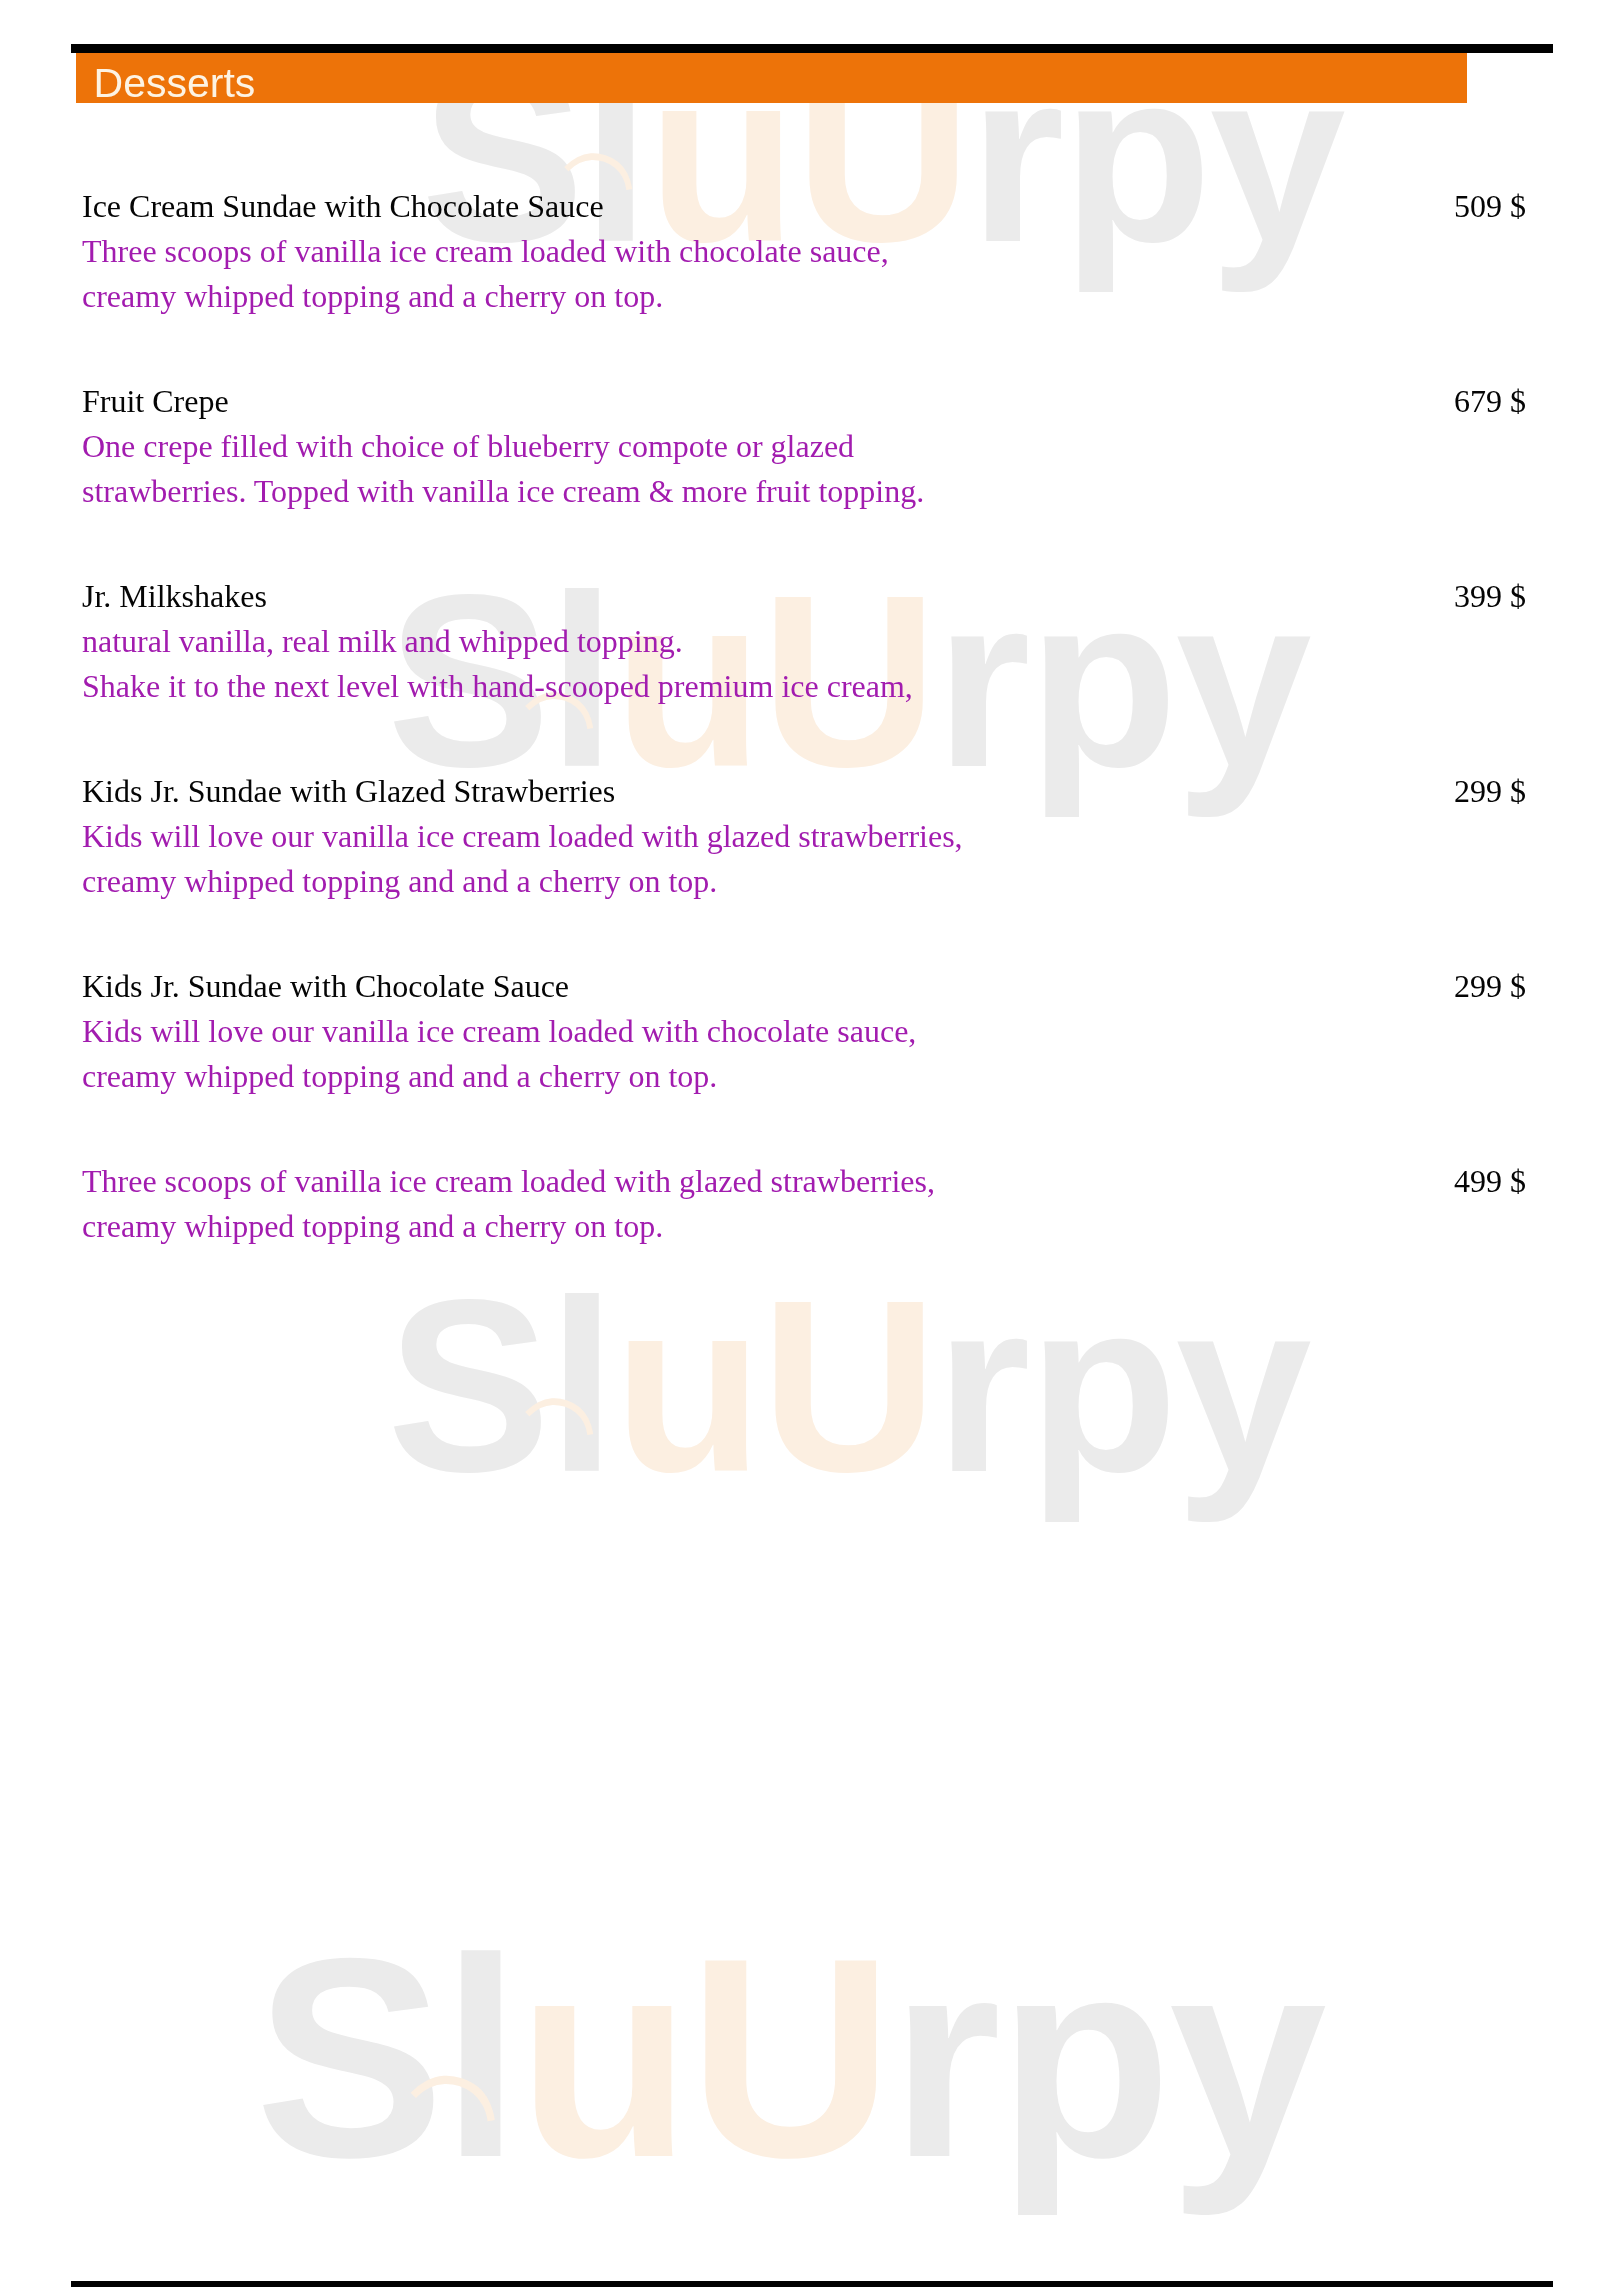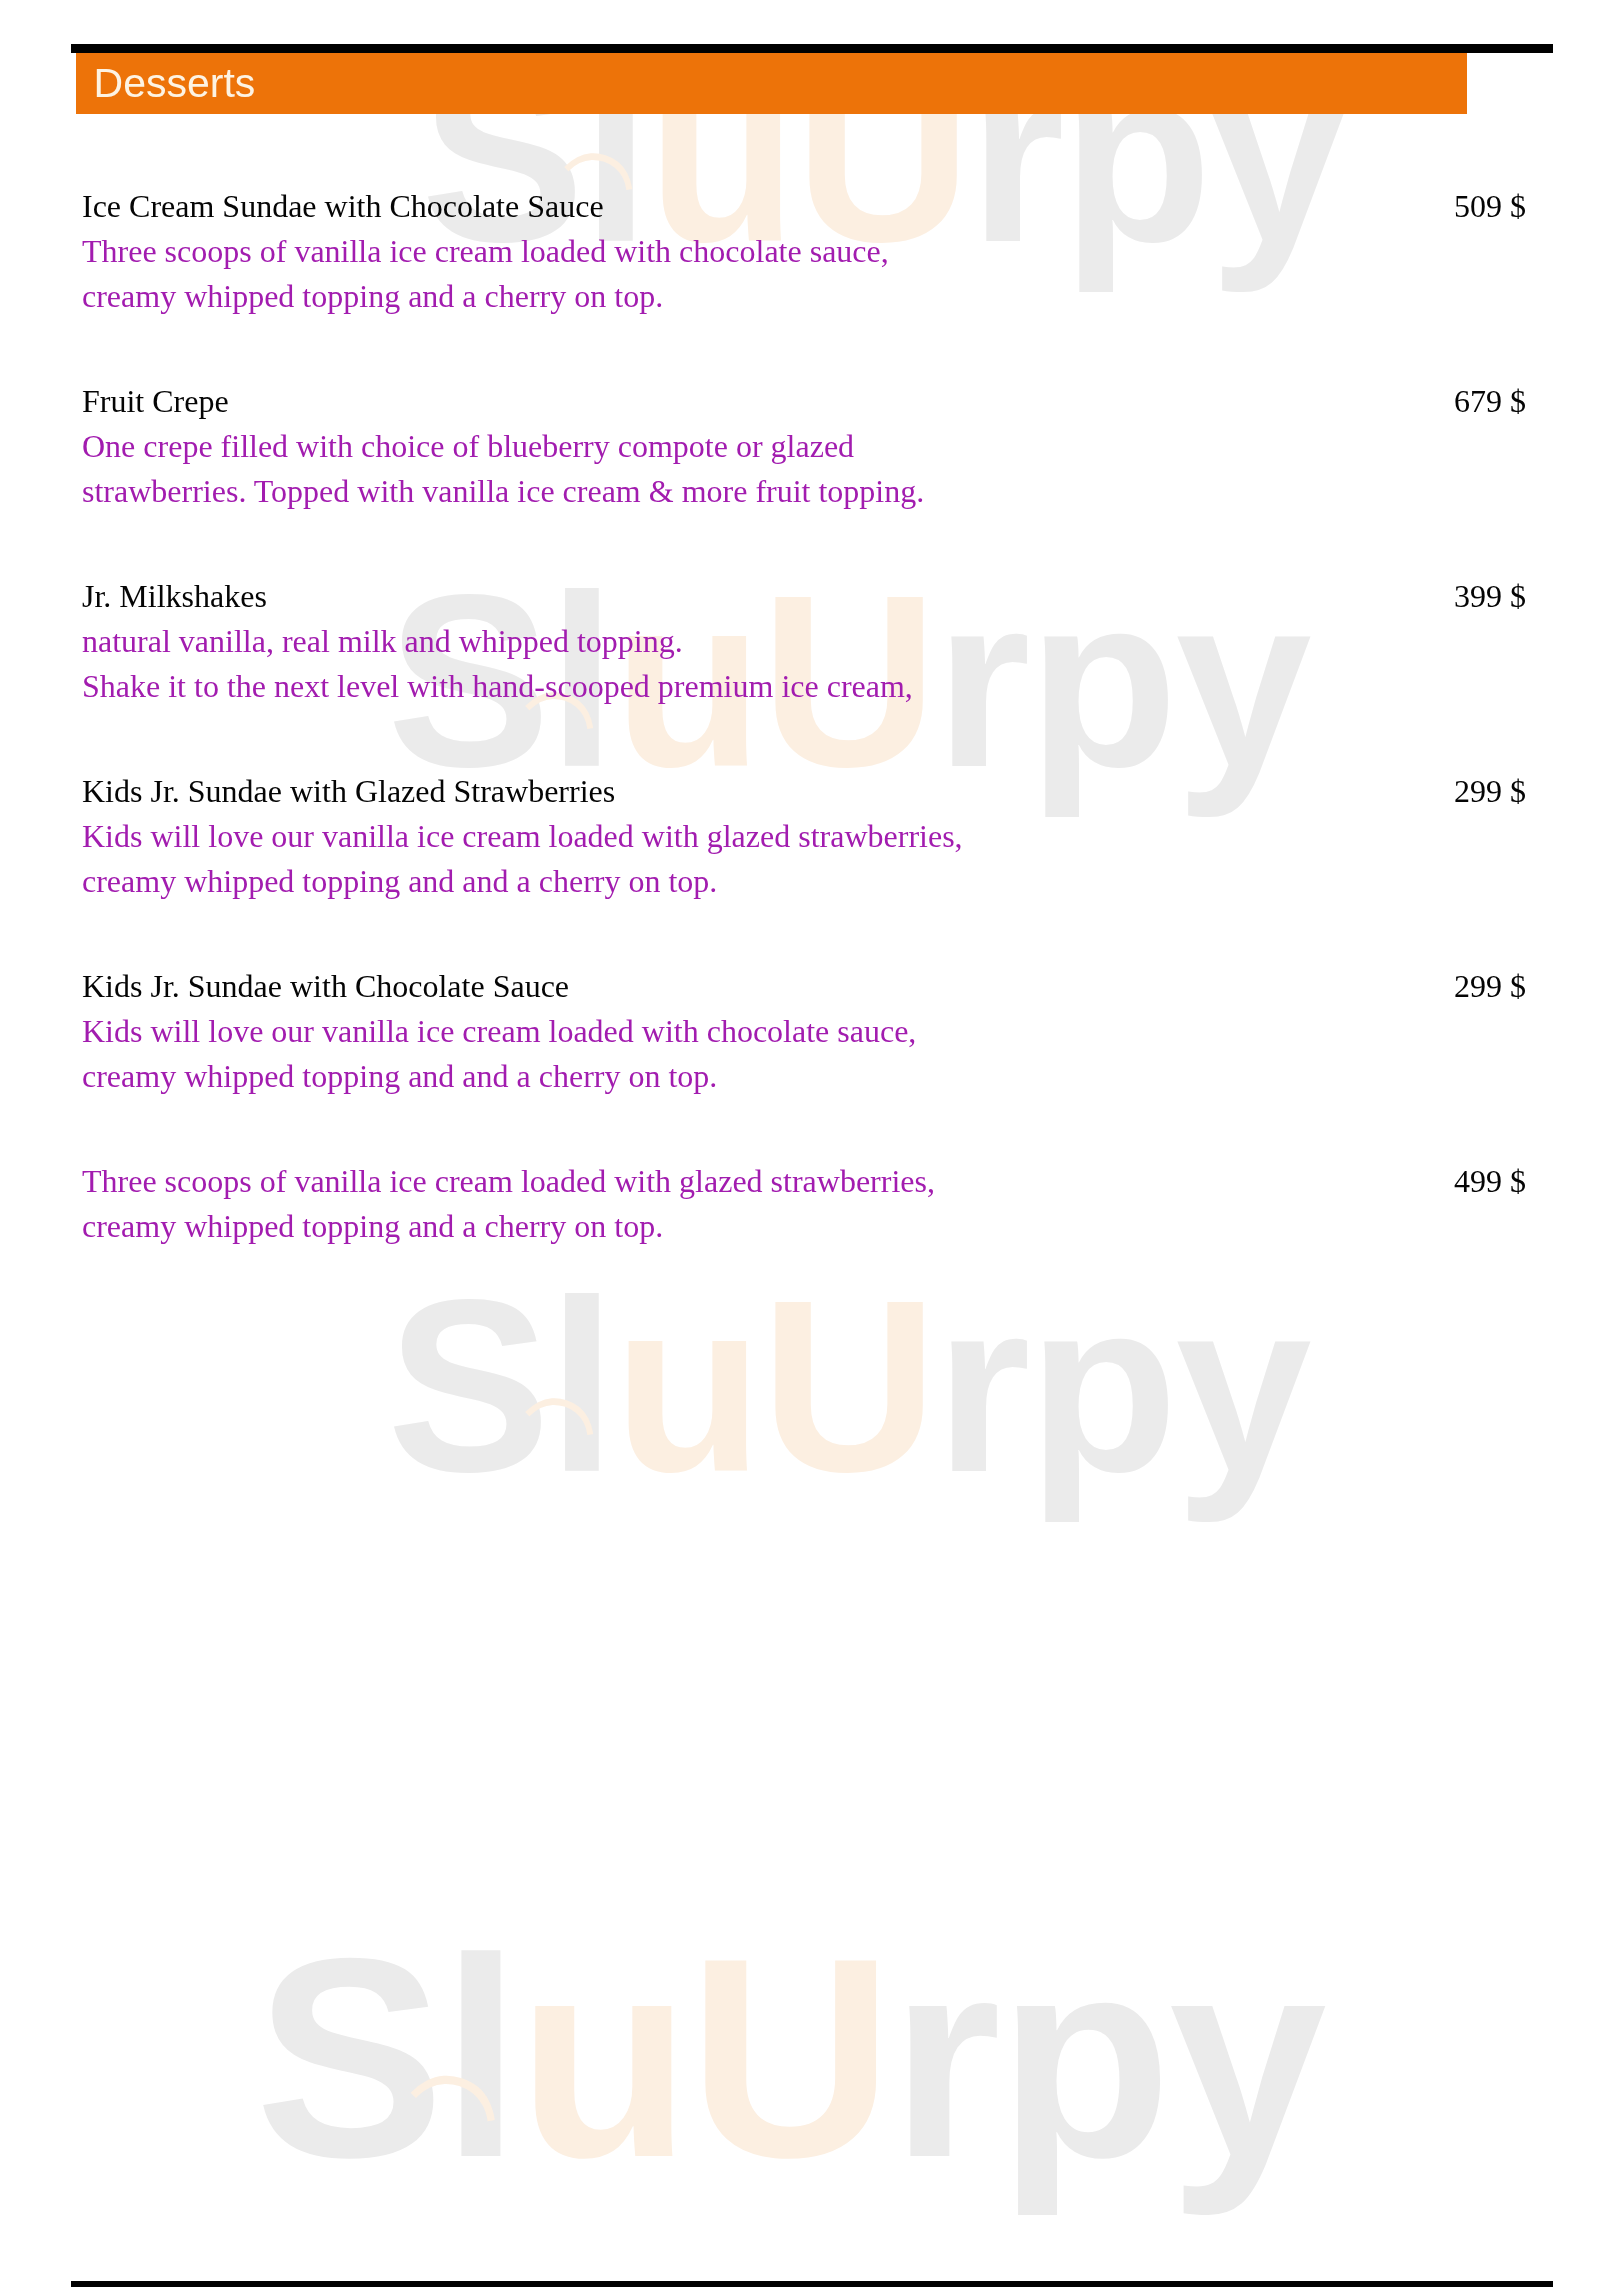--- a/index.html
+++ b/index.html
@@ -73,21 +73,21 @@
     width: 1482px;
     height: 8.8px;
     background: #000000;
   }
 
   .section-header {
     position: absolute;
     left: 76px;
     top: 53px;
     width: 1391px;
-    height: 61px;
+    height: 50px;
     background: #ed7309;
     box-sizing: border-box;
   }
   .section-header-title {
     position: absolute;
     left: 17.6px;
     top: 2px;
     font-family: "Liberation Sans", "DejaVu Sans", sans-serif;
     font-size: 41px;
     font-weight: normal;

